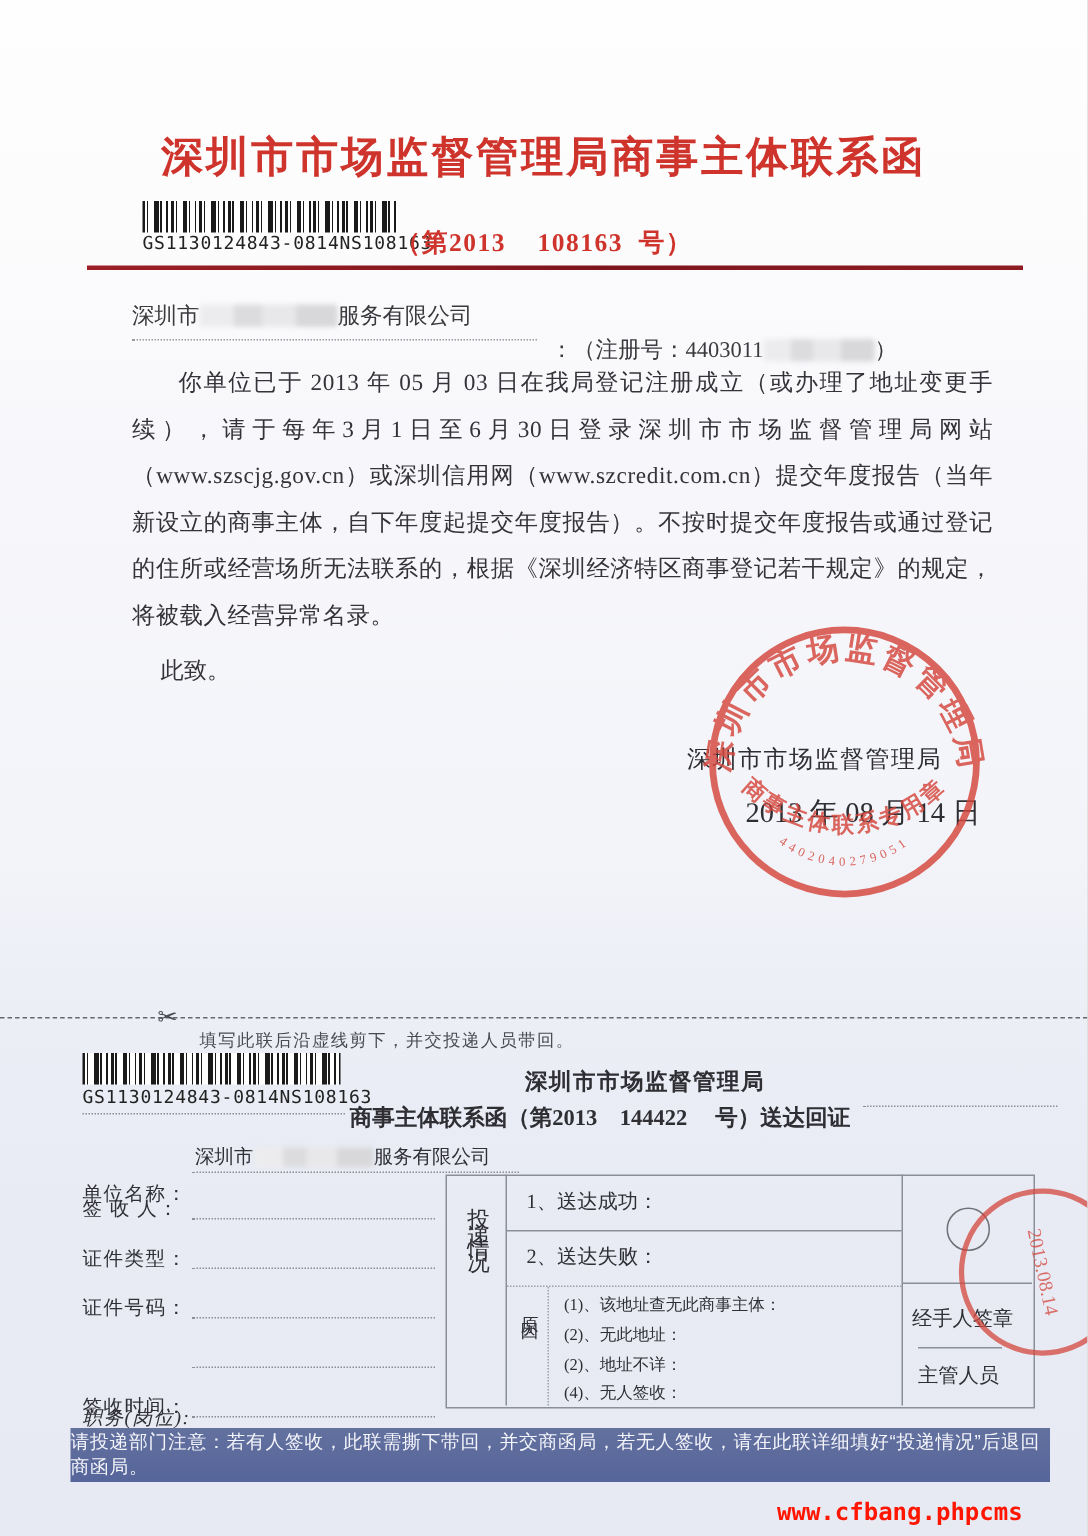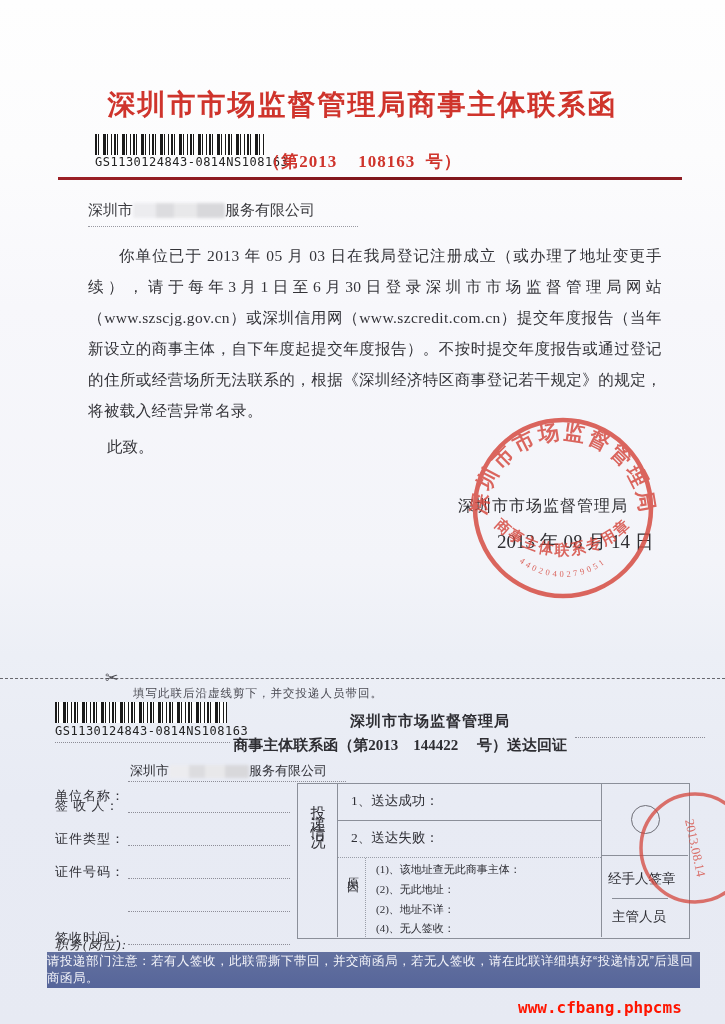--- a/index.html
+++ b/index.html
@@ -134,20 +134,23 @@
   <div class="abs letter-title">深圳市市场监督管理局商事主体联系函</div>
 
   <div class="abs barcode" style="left:95px;top:134px;width:170px;"></div>
   <div class="abs barcode-text" style="left:95px;top:155px;">GS1130124843-0814NS108163</div>
 
   <div class="abs doc-number">（第2013    108163  号）</div>
   <div class="abs red-rule"></div>
 
   <div class="abs addressee">
     <span>深圳市</span><span class="redact" style="width:92px;"></span><span>服务有限公司</span>
+  </div>
+  <div class="abs reg-part">
+    <span>：（注册号：4403011</span><span class="redact" style="width:74px;"></span><span style="white-space:pre">）</span>
   </div>
 
   <div class="abs body-par">你单位已于 2013 年 05 月 03 日在我局登记注册成立（或办理了地址变更手续），请于每年3月1日至6月30日登录深圳市市场监督管理局网站（www.szscjg.gov.cn）或深圳信用网（www.szcredit.com.cn）提交年度报告（当年新设立的商事主体，自下年度起提交年度报告）。不按时提交年度报告或通过登记的住所或经营场所无法联系的，根据《深圳经济特区商事登记若干规定》的规定，将被载入经营异常名录。</div>
   <div class="abs closing">此致。</div>
 
   <div class="abs signature">深圳市市场监督管理局</div>
   <div class="abs sig-date">2013 年 08 月 14 日</div>
 
   <svg class="abs seal" viewBox="0 0 190 190">
     <defs>

